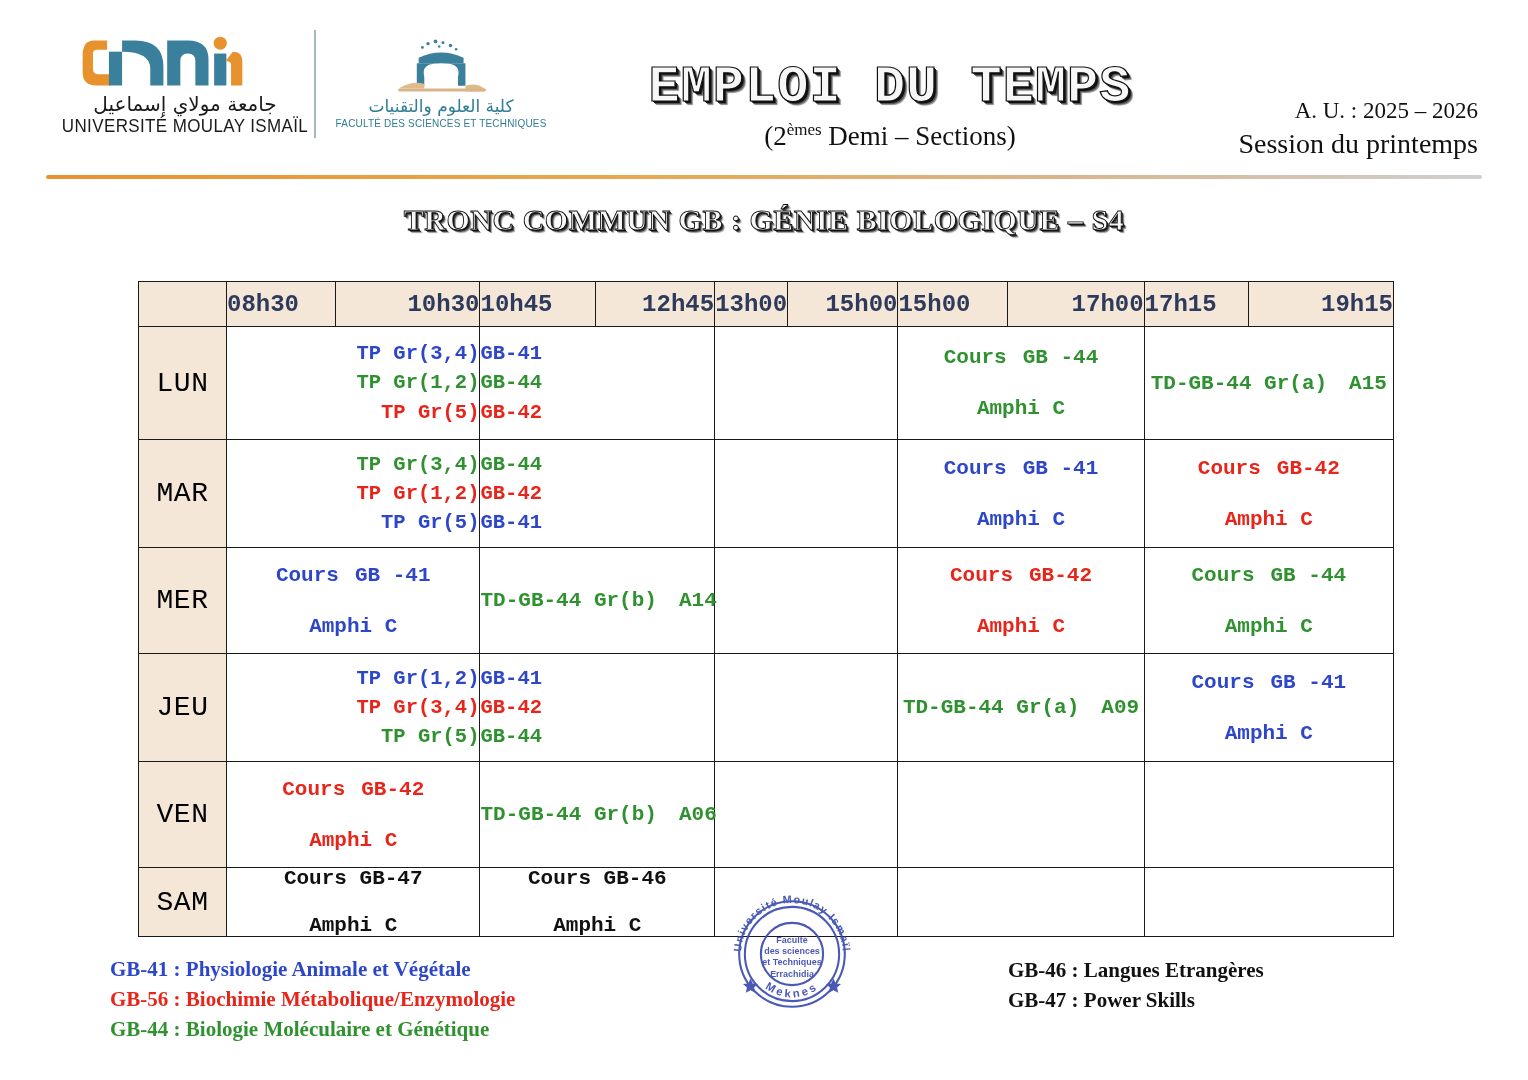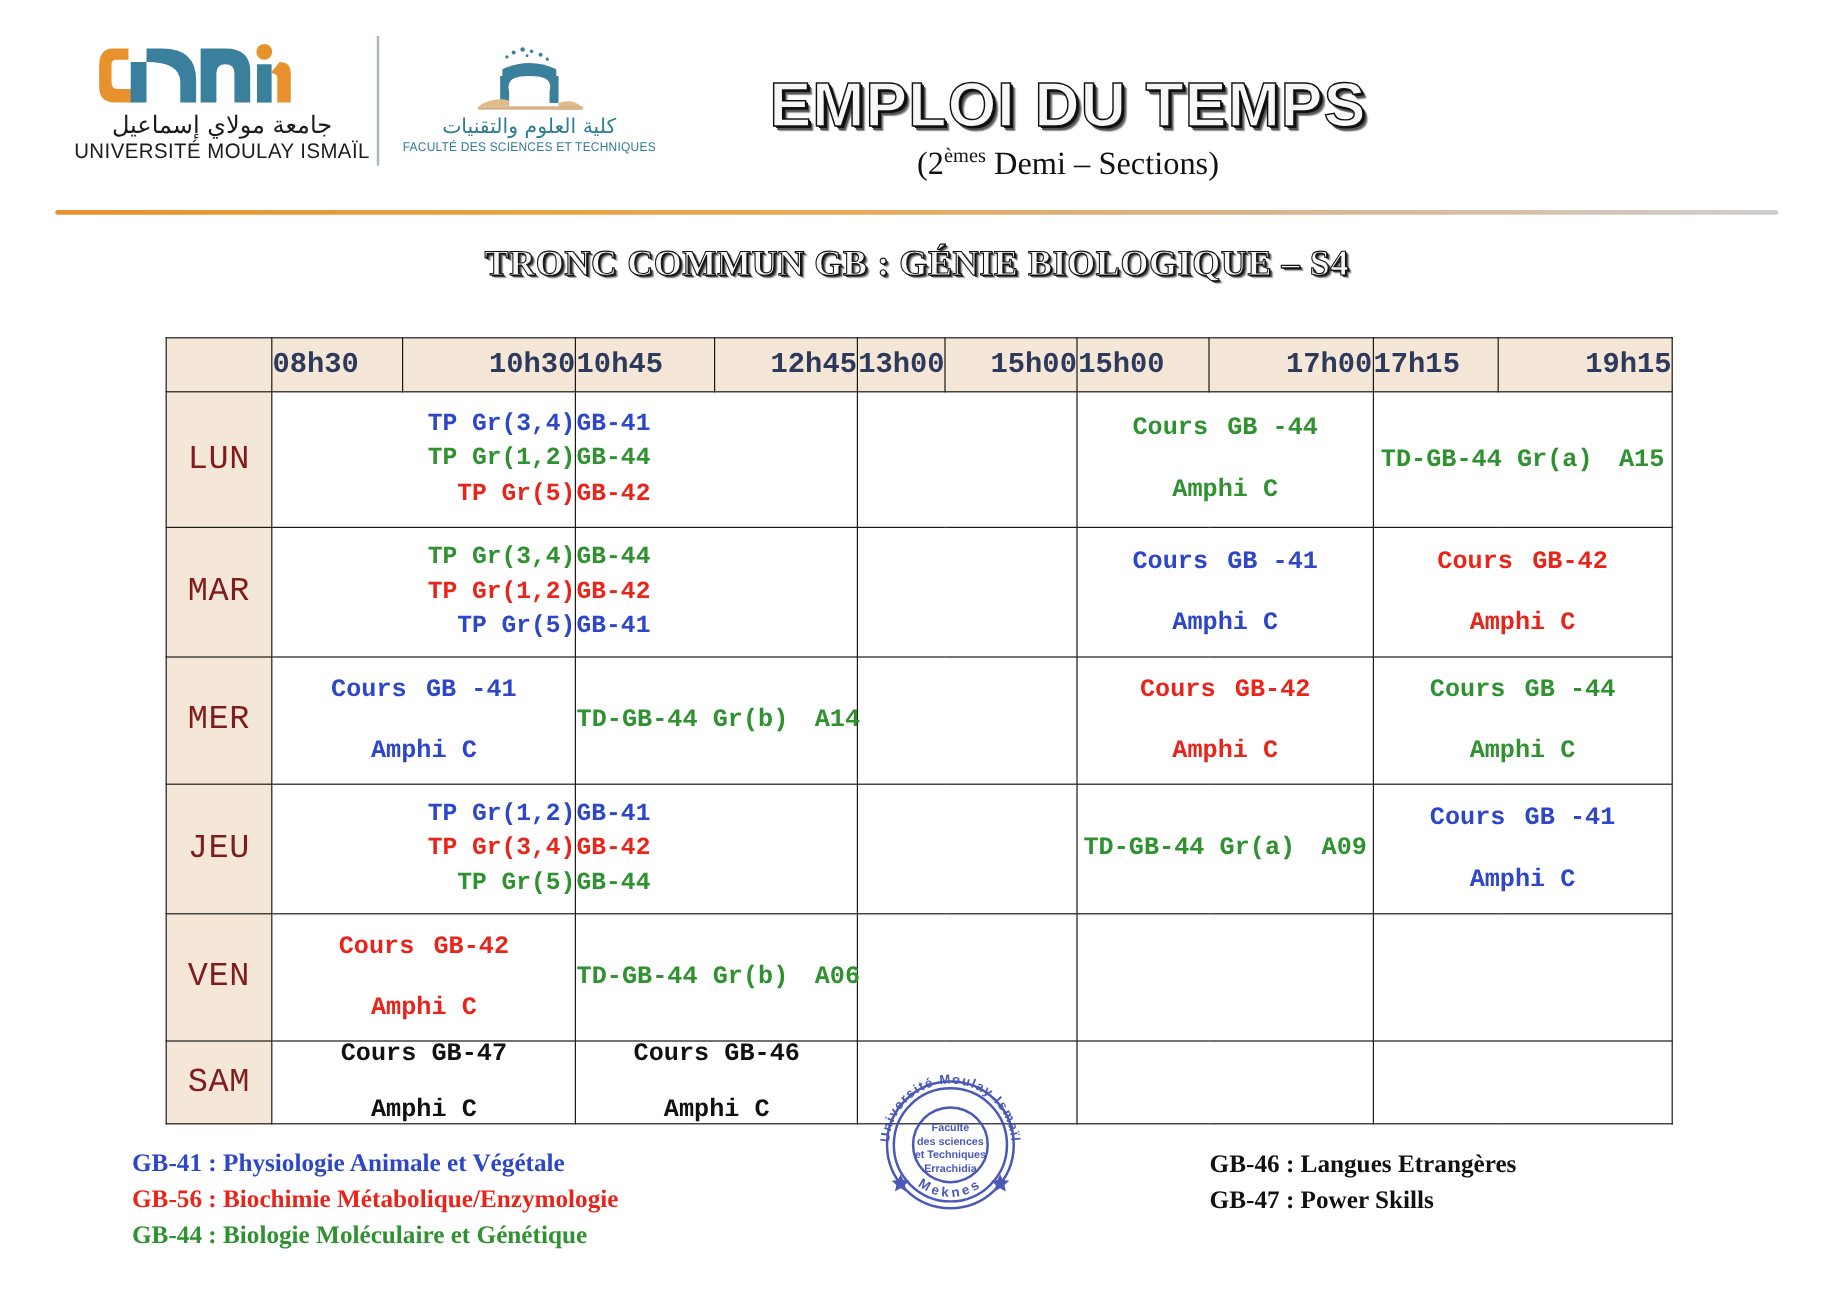--- a/index.html
+++ b/index.html
@@ -86,21 +86,21 @@
   }
 
   .title-block {
     position: absolute;
     left: 590px;
     top: 62px;
     width: 600px;
     text-align: center;
   }
   .main-title {
-    font-family: Liberation Sans, sans-serif;
+    font-family: Liberation Mono, monospace;
     font-size: 52px;
     font-weight: bold;
     letter-spacing: 1px;
     color: #f7f7f7;
     line-height: 1;
     -webkit-text-stroke: 1.2px #111111;
     text-shadow:
        1px 1px 0 #111, 2px 2px 0 #111,
        3px 3px 0 #555, 4px 4px 1px #888;
     white-space: nowrap;
@@ -194,21 +194,21 @@
     white-space: nowrap;
   }
   .hdr-left  { text-align: left; }
   .hdr-right { text-align: right; }
   .hdr-blank { background: #f5e7d8; }
 
   .day-cell {
     background: #f5e7d8;
     text-align: center;
     font-size: 28px;
-    color: #7f1d1d;
+    color: #000000;
     font-weight: normal;
     letter-spacing: 0.5px;
   }
 
   .cell { background: #ffffff; }
 
   
   .tp-left {
     text-align: right;
     padding: 10px 6px 8px 0;
@@ -337,20 +337,24 @@
       <div class="logo-fst-fr">FACULTÉ DES SCIENCES ET TECHNIQUES</div>
     </div>
 
   </div>
 
   <div class="title-block">
     <div class="main-title">EMPLOI DU TEMPS</div>
     <div class="sub-title"><span>(2</span><span class="sup">èmes</span><span> Demi – Sections)</span></div>
   </div>
 
+  <div class="au-block">
+    <div class="au-line1">A. U. : 2025 – 2026</div>
+    <div class="au-line2">Session du printemps</div>
+  </div>
 
   <div class="rule"></div>
 </div>
 
 <div class="section-title">TRONC COMMUN GB : GÉNIE BIOLOGIQUE – S4</div>
 
 <div class="tt-wrap">
 <table class="tt">
   <colgroup>
     <col class="c-day">

